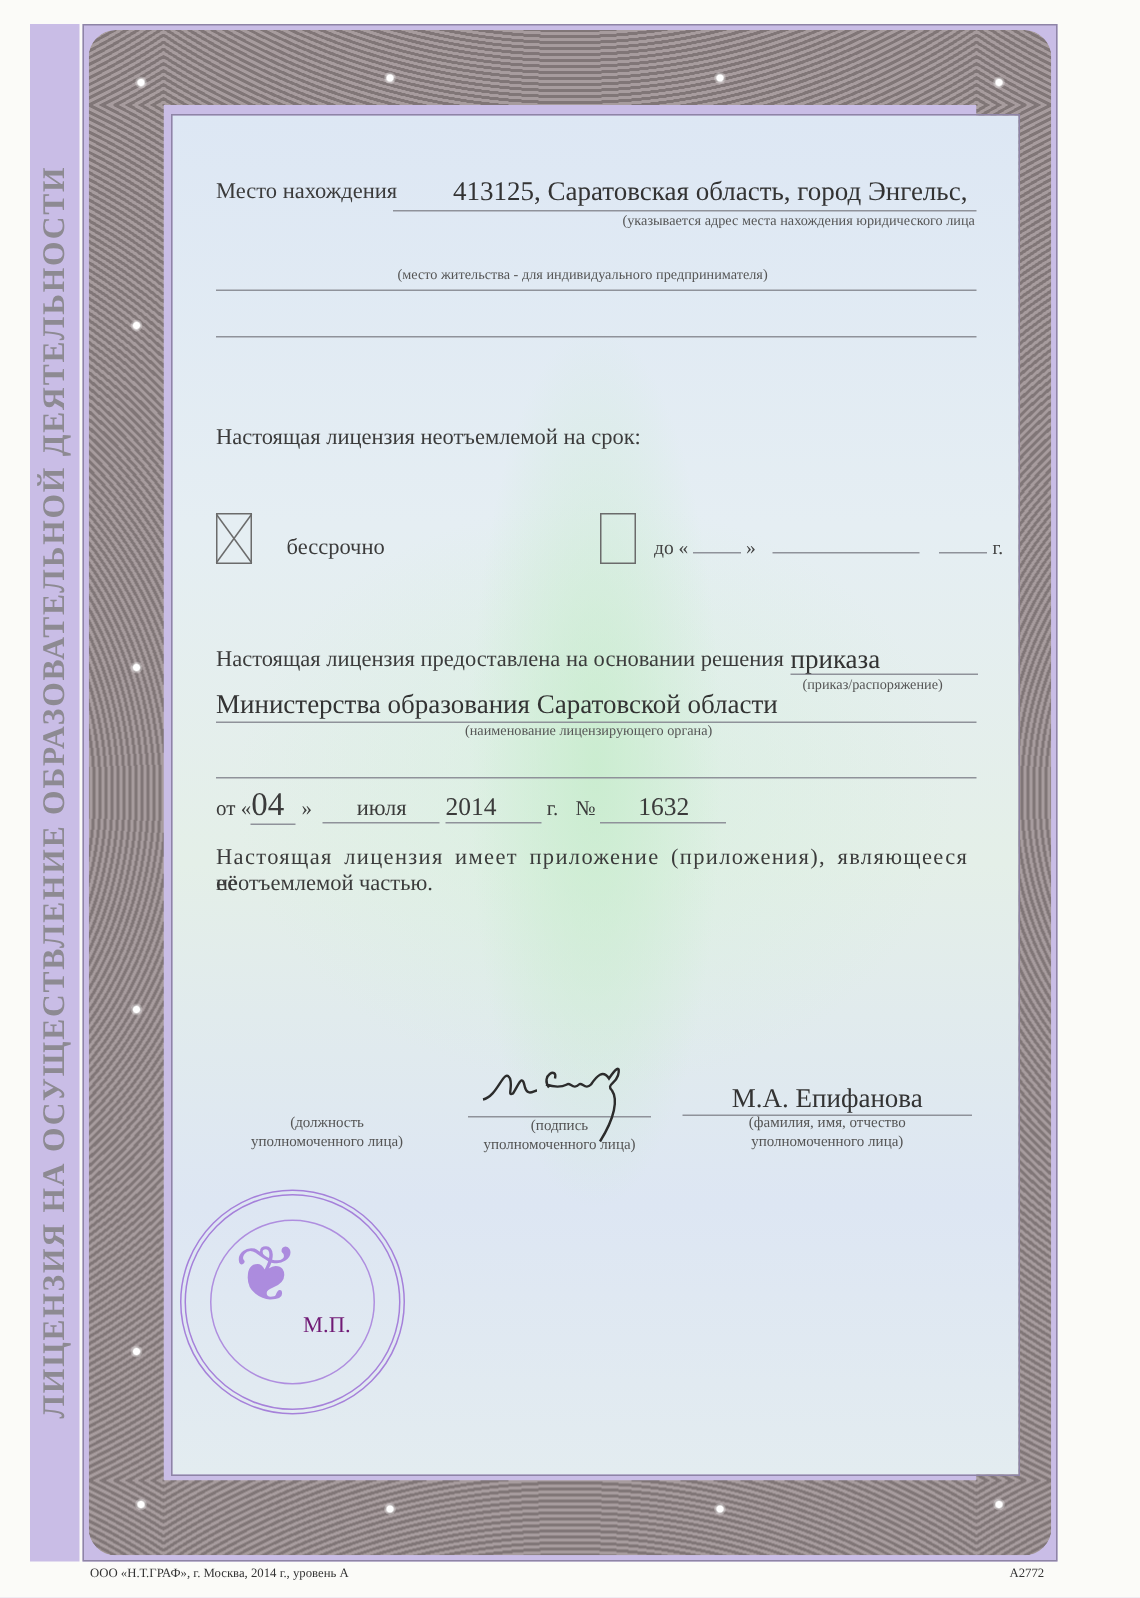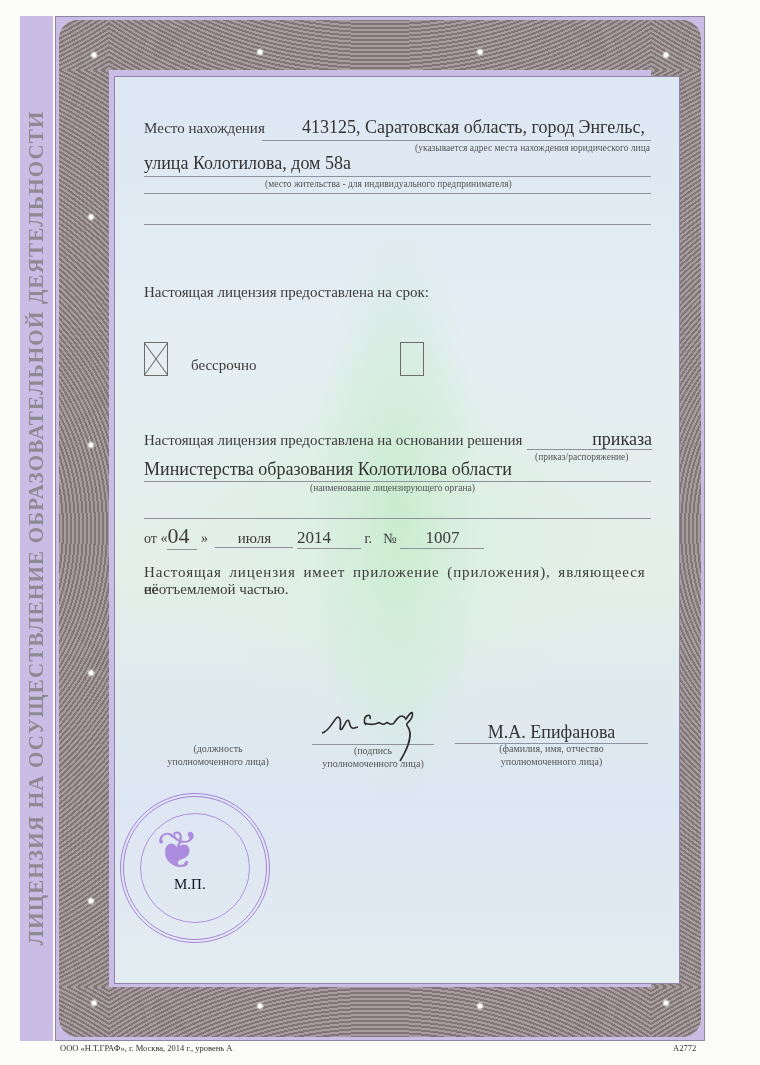--- a/index.html
+++ b/index.html
@@ -72,21 +72,21 @@
     position: absolute; left: 120px; top: 793px; width: 150px; height: 150px; border-radius: 50%;
     border: 4px double #9c6fd6; opacity: 0.85;
   }
   .stamp-inner {
     position: absolute; left: 16px; top: 16px; width: 110px; height: 110px; border-radius: 50%;
     border: 1.5px solid #a77fdc;
   }
   .stamp-eagle {
     position: absolute; left: 32px; top: 28px; font-size: 52px; color: #a47cdb; line-height: 1;
   }
-  .mp { position: absolute; left: 174px; top: 876px; font-size: 15px; color: #0f172a; }
+  .mp { position: absolute; left: 202px; top: 876px; font-size: 15px; color: #701a75; }
 
   .footer-left { position: absolute; left: 60px; top: 1043px; font-size: 8.5px; color: #333; }
   .footer-right { position: absolute; left: 673px; top: 1043px; font-size: 8.5px; color: #333; }
 
   .signature {
     position: absolute; left: 320px; top: 703px; width: 120px; height: 60px;
   }
 </style>
 </head>
 <body>
@@ -120,55 +120,60 @@
   <div class="content">
 
     <div class="row" style="top:43px;height:22px;">
       <span>Место нахождения</span>
       <div class="fill-line" style="position:absolute;left:118px;right:0;top:0;height:21px;text-align:center;">
         <span class="value" style="position:absolute;left:40px;top:-3px;">413125,  Саратовская область, город Энгельс,</span>
       </div>
     </div>
     <div class="caption" style="left:300px;top:66px;">(указывается адрес места нахождения юридического лица</div>
 
-    <div class="row fill-line" style="top:76px;height:24px;">
-      <span class="value" style="position:absolute;left:0;top:0;">улица Колотилова, дом 58а</span>
-    </div>
     <div class="caption" style="left:150px;top:102px;">(место жительства - для индивидуального предпринимателя)</div>
 
     <div class="row fill-line" style="top:93px;height:24px;"></div>
     <div class="row fill-line" style="top:124px;height:24px;"></div>
 
-    <div class="row" style="top:207px;">Настоящая лицензия предоставлена на срок:</div>
+    <div class="row" style="top:207px;">Настоящая лицензия неотъемлемой на срок:</div>
 
     <div class="checkbox checked" style="left:29px;top:265px;"></div>
     <div class="row" style="left:76px;top:280px;width:120px;">бессрочно</div>
 
     <div class="checkbox" style="left:285px;top:265px;"></div>
+    <div style="position:absolute;left:321px;top:280px;font-size:13px;color:#444;">
+      <span>до «</span>
+      <span style="display:inline-block;width:32px;border-bottom:1px solid #8f929a;"></span>
+      <span>»</span>
+      <span style="display:inline-block;width:98px;border-bottom:1px solid #8f929a;margin-left:8px;"></span>
+      <span style="display:inline-block;width:32px;border-bottom:1px solid #8f929a;margin-left:10px;"></span>
+      <span>г.</span>
+    </div>
 
     <div class="row" style="top:355px;">Настоящая лицензия предоставлена на основании решения</div>
-    <div class="fill-line" style="position:absolute;left:412px;width:125px;top:352px;height:21px;text-align:right;">
+    <div class="fill-line" style="position:absolute;left:412px;width:125px;top:352px;height:21px;text-align:left;">
       <span class="value">приказа</span>
     </div>
     <div class="caption" style="left:420px;top:375px;">(приказ/распоряжение)</div>
 
     <div class="row fill-line" style="top:383px;height:22px;">
-      <span class="value" style="position:absolute;left:0;top:-1px;">Министерства образования Колотилова области</span>
+      <span class="value" style="position:absolute;left:0;top:-1px;">Министерства образования Саратовской области</span>
     </div>
     <div class="caption" style="left:195px;top:406px;">(наименование лицензирующего органа)</div>
     <div class="row fill-line" style="top:420px;height:22px;"></div>
 
     <div style="position:absolute;left:29px;top:446px;font-size:14px;color:#3b3b3b;white-space:nowrap;">
       <span>от «</span><span style="display:inline-block;width:30px;border-bottom:1px solid #8f929a;font-size:22px;">04</span>
       <span>»</span>
       <span style="display:inline-block;width:78px;border-bottom:1px solid #8f929a;font-size:15px;text-align:center;margin-left:4px;">июля</span>
       <span style="display:inline-block;width:64px;border-bottom:1px solid #8f929a;font-size:17px;text-align:left;">2014</span>
       <span>г.</span>
       <span style="margin-left:8px;">№</span>
-      <span style="display:inline-block;width:84px;border-bottom:1px solid #8f929a;font-size:17px;text-align:center;">1007</span>
+      <span style="display:inline-block;width:84px;border-bottom:1px solid #8f929a;font-size:17px;text-align:center;">1632</span>
     </div>
 
     <div class="row" style="top:504px;">неотъемлемой частью.</div>
     <div class="row" style="top:487px;letter-spacing:0.9px;word-spacing:3px;">Настоящая лицензия имеет приложение (приложения), являющееся её</div>
 
     <div class="caption" style="left:24px;width:158px;top:665px;font-size:10px;line-height:13px;">
       <div>(должность</div>
       <div>уполномоченного лица)</div>
     </div>
 

